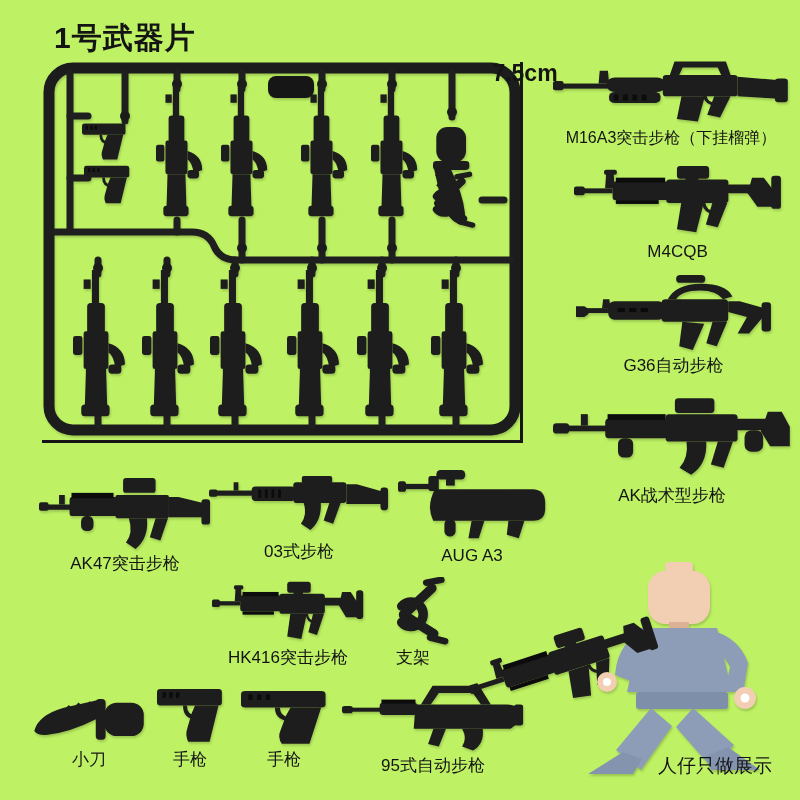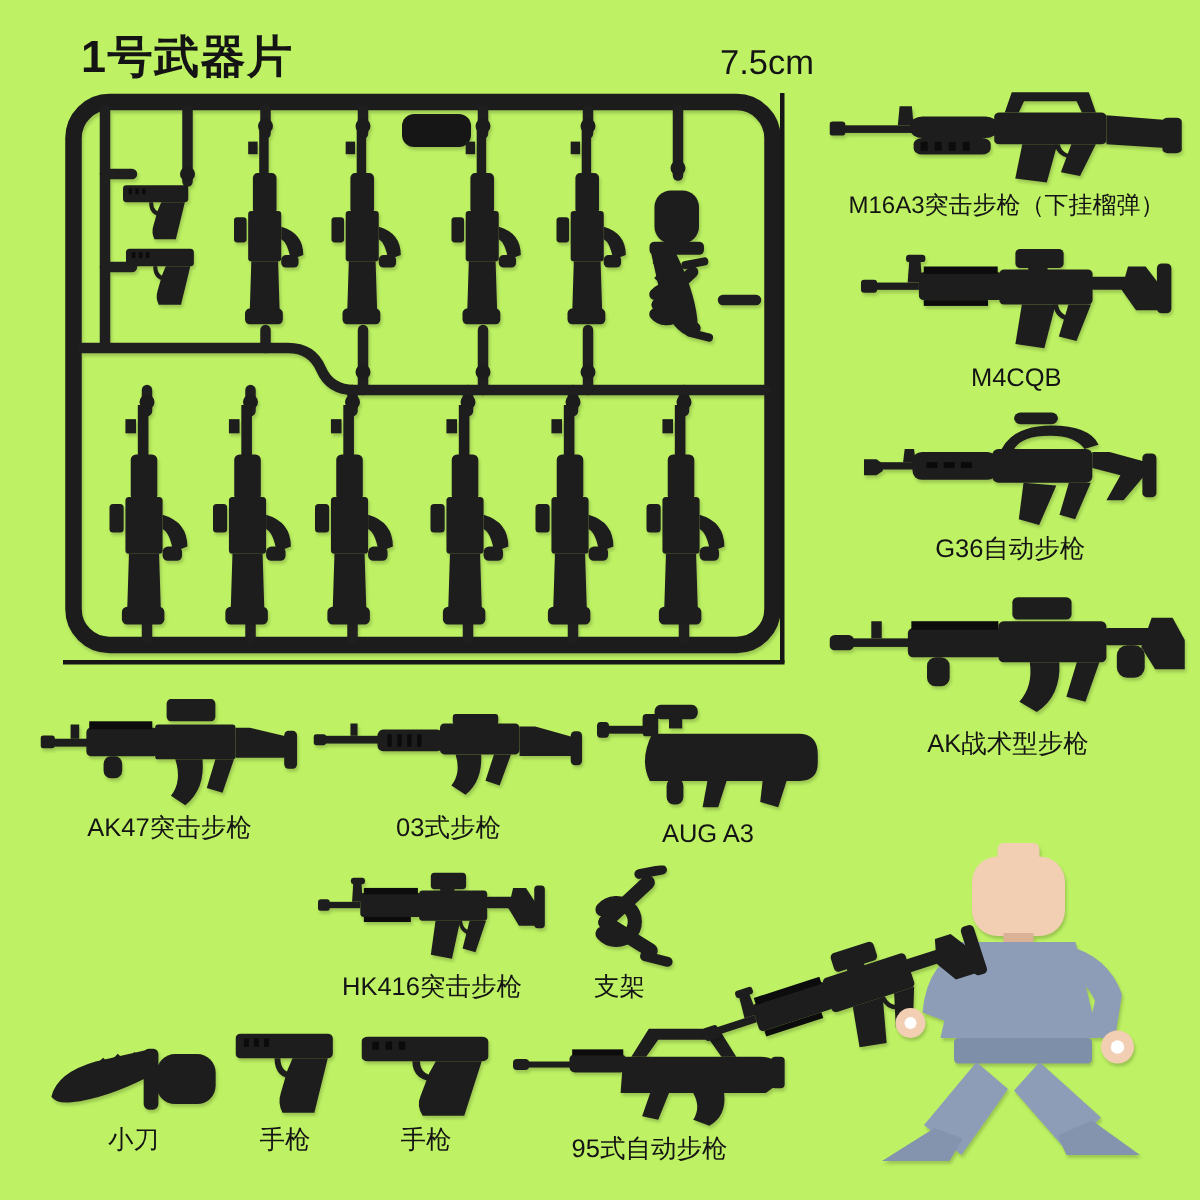--- a/index.html
+++ b/index.html
@@ -2,21 +2,21 @@
 <html><head>
 <meta charset="utf-8">
 <style>
   html,body{margin:0;padding:0;background:#fff;}
   .canvas{
     position:relative;width:800px;height:800px;background:#bef264;overflow:hidden;
     font-family:"Liberation Sans","DejaVu Sans",sans-serif;color:#141414;
   }
   .title{position:absolute;left:54px;top:18px;font-size:30px;font-weight:700;letter-spacing:1px;}
   .dim{position:absolute;background:#161616;}
-  .dim-label{position:absolute;font-size:23px;font-weight:400;text-align:left;}
+  .dim-label{position:absolute;font-size:23px;font-weight:700;text-align:center;margin-top:32px;}
   .card{position:absolute;display:flex;flex-direction:column;align-items:center;justify-content:flex-end;}
   .art-wrap{flex:1 1 auto;display:flex;align-items:center;justify-content:center;width:100%;}
   svg.art{display:block;filter:drop-shadow(1px 2px 1px rgba(0,0,0,0.18));}
   .lbl{font-size:17px;line-height:1.25;white-space:nowrap;text-align:center;color:#141414;}
   .minifig-label{position:absolute;bottom:2px;left:180px;width:160px;}
 </style>
 </head>
 <body>
 
 <div class="canvas">
@@ -315,21 +315,21 @@
 
   <figure class="card" style="left:548px;top:390px;width:248px;height:116px;margin:0">
     <div class="art-wrap">
       <svg class="art" viewBox="0 16 205 70" preserveAspectRatio="none" style="width:238px;height:80px">
           <use href="#sym-ak-tac"></use>
         </svg>
     </div>
     <figcaption class="lbl">AK战术型步枪</figcaption>
   </figure>
 
-  <figure class="card" style="left:24px;top:464px;width:178px;height:98px;margin:0">
+  <figure class="card" style="left:24px;top:464px;width:178px;height:98px;margin:12px">
     <div class="art-wrap">
       <svg class="art" viewBox="0 14 180 70" preserveAspectRatio="none" style="width:172px;height:74px">
           <use href="#sym-ak47"></use>
         </svg>
     </div>
     <figcaption class="lbl">AK47突击步枪</figcaption>
   </figure>
 
   <figure class="card" style="left:206px;top:468px;width:186px;height:94px;margin:0">
     <div class="art-wrap">
@@ -428,15 +428,16 @@
       <g transform="translate(10,48) rotate(-18 115 48)">
         <use href="#sym-carbine"></use>
       </g>
       <g fill="#f2ceb2">
         <circle cx="152" cy="120" r="10"></circle>
         <circle cx="152" cy="120" r="4" fill="#ffffff"></circle>
         <circle cx="290" cy="136" r="11"></circle>
         <circle cx="290" cy="136" r="4.5" fill="#ffffff"></circle>
       </g>
     </svg>
+    <div class="lbl minifig-label" style="font-size:19px">人仔只做展示</div>
   </div>
 
 </div>
 
 </body></html>

